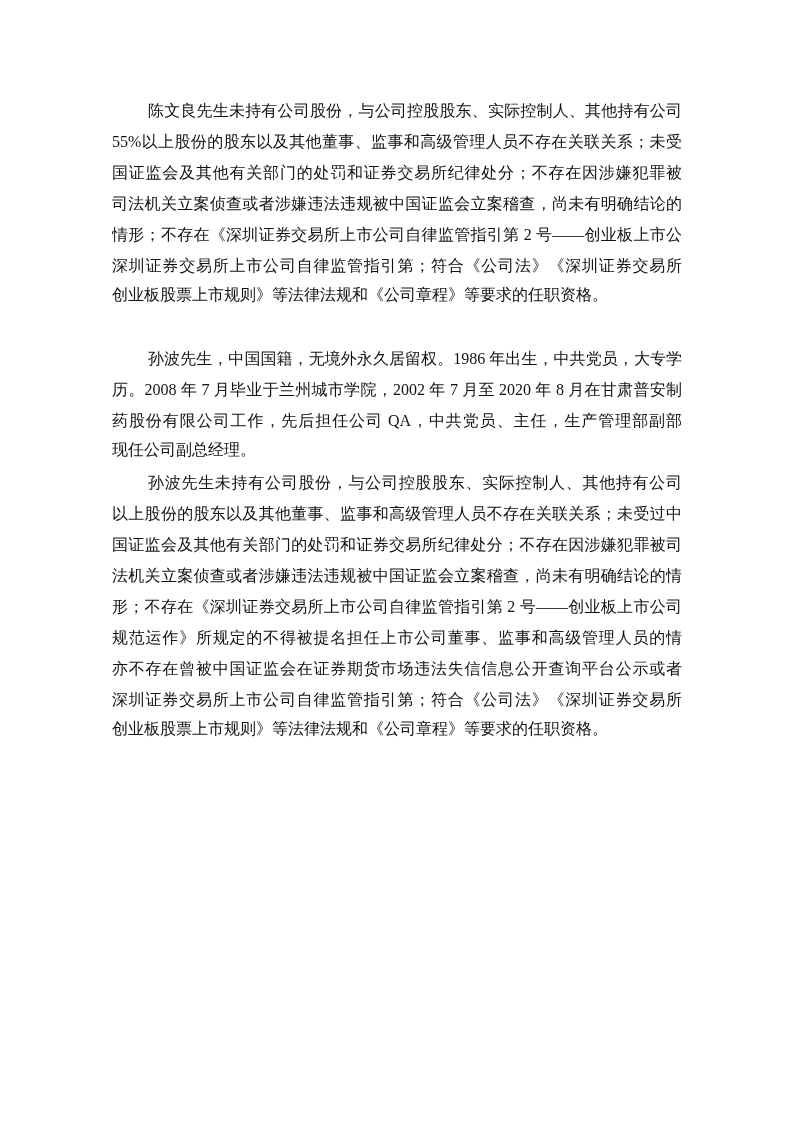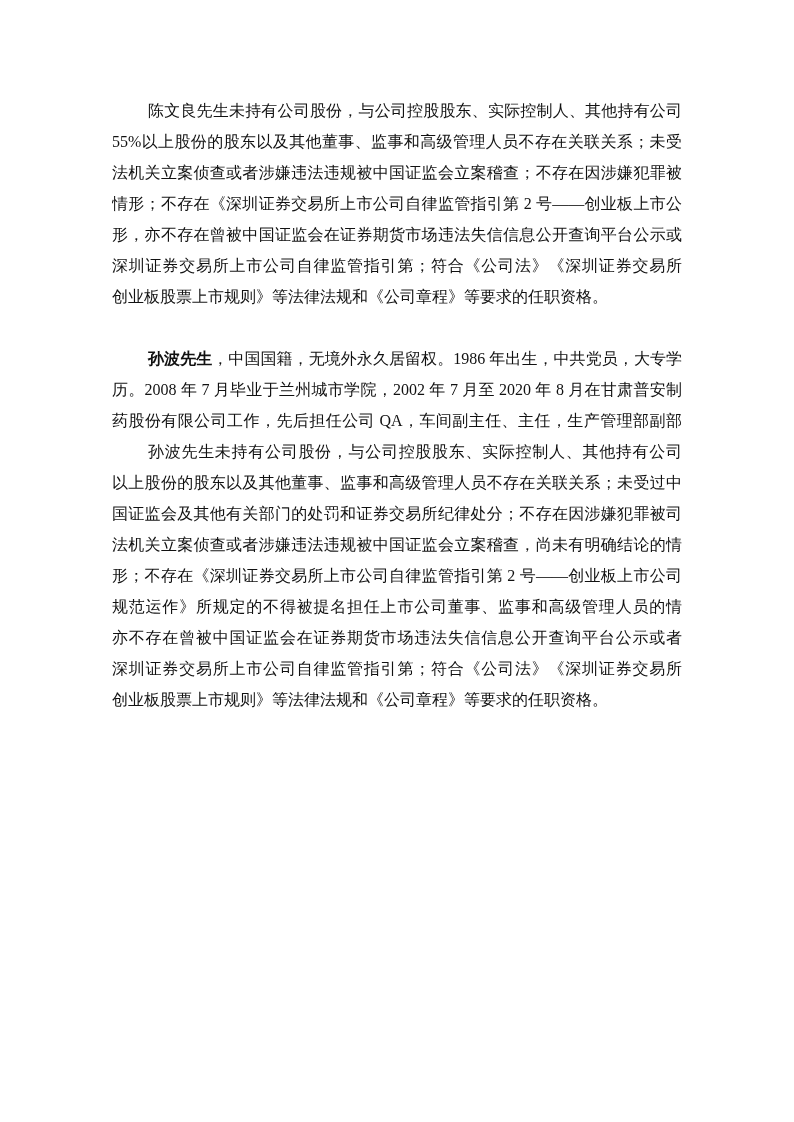--- a/index.html
+++ b/index.html
@@ -33,50 +33,52 @@
     overflow: hidden;
     text-align: justify;
     text-align-last: justify;
     text-justify: inter-character;
   }
   .line.indent {
     text-indent: 36px;
   }
   .line.last {
     text-align-last: left;
+    font-family: Liberation Mono, monospace;
   }
   .bold {
-    font-weight: bold;
+    font-weight: normal;
   }
   .blank-line {
     height: 31px;
   }
 </style>
 </head>
 <body>
 
 <div class="page">
   <div class="content">
 
     <div class="para">
       <div class="line indent">陈文良先生未持有公司股份，与公司控股股东、实际控制人、其他持有公司</div>
       <div class="line">55%以上股份的股东以及其他董事、监事和高级管理人员不存在关联关系；未受过</div>
-      <div class="line">法机关立案侦查或者涉嫌违法违规被中国证监会立案稽查；不存在因涉嫌犯罪被</div>
+      <div class="line">国证监会及其他有关部门的处罚和证券交易所纪律处分；不存在因涉嫌犯罪被</div>
+      <div class="line">司法机关立案侦查或者涉嫌违法违规被中国证监会立案稽查，尚未有明确结论的</div>
       <div class="line">情形；不存在《深圳证券交易所上市公司自律监管指引第 2 号——创业板上市公</div>
-      <div class="line">形，亦不存在曾被中国证监会在证券期货市场违法失信信息公开查询平台公示或</div>
       <div class="line">深圳证券交易所上市公司自律监管指引第；符合《公司法》《深圳证券交易所</div>
       <div class="line last">创业板股票上市规则》等法律法规和《公司章程》等要求的任职资格。</div>
     </div>
 
     <div class="blank-line"></div>
 
     <div class="para">
       <div class="line indent"><span class="bold">孙波先生</span><span>，中国国籍，无境外永久居留权。1986 年出生，中共党员，大专学</span></div>
       <div class="line">历。2008 年 7 月毕业于兰州城市学院，2002 年 7 月至 2020 年 8 月在甘肃普安制</div>
-      <div class="line">药股份有限公司工作，先后担任公司 QA，车间副主任、主任，生产管理部副部</div>
+      <div class="line">药股份有限公司工作，先后担任公司 QA，中共党员、主任，生产管理部副部</div>
+      <div class="line last">现任公司副总经理。</div>
     </div>
 
     <div class="para">
       <div class="line indent">孙波先生未持有公司股份，与公司控股股东、实际控制人、其他持有公司 5%</div>
       <div class="line">以上股份的股东以及其他董事、监事和高级管理人员不存在关联关系；未受过中</div>
       <div class="line">国证监会及其他有关部门的处罚和证券交易所纪律处分；不存在因涉嫌犯罪被司</div>
       <div class="line">法机关立案侦查或者涉嫌违法违规被中国证监会立案稽查，尚未有明确结论的情</div>
       <div class="line">形；不存在《深圳证券交易所上市公司自律监管指引第 2 号——创业板上市公司</div>
       <div class="line">规范运作》所规定的不得被提名担任上市公司董事、监事和高级管理人员的情形，</div>
       <div class="line">亦不存在曾被中国证监会在证券期货市场违法失信信息公开查询平台公示或者</div>

